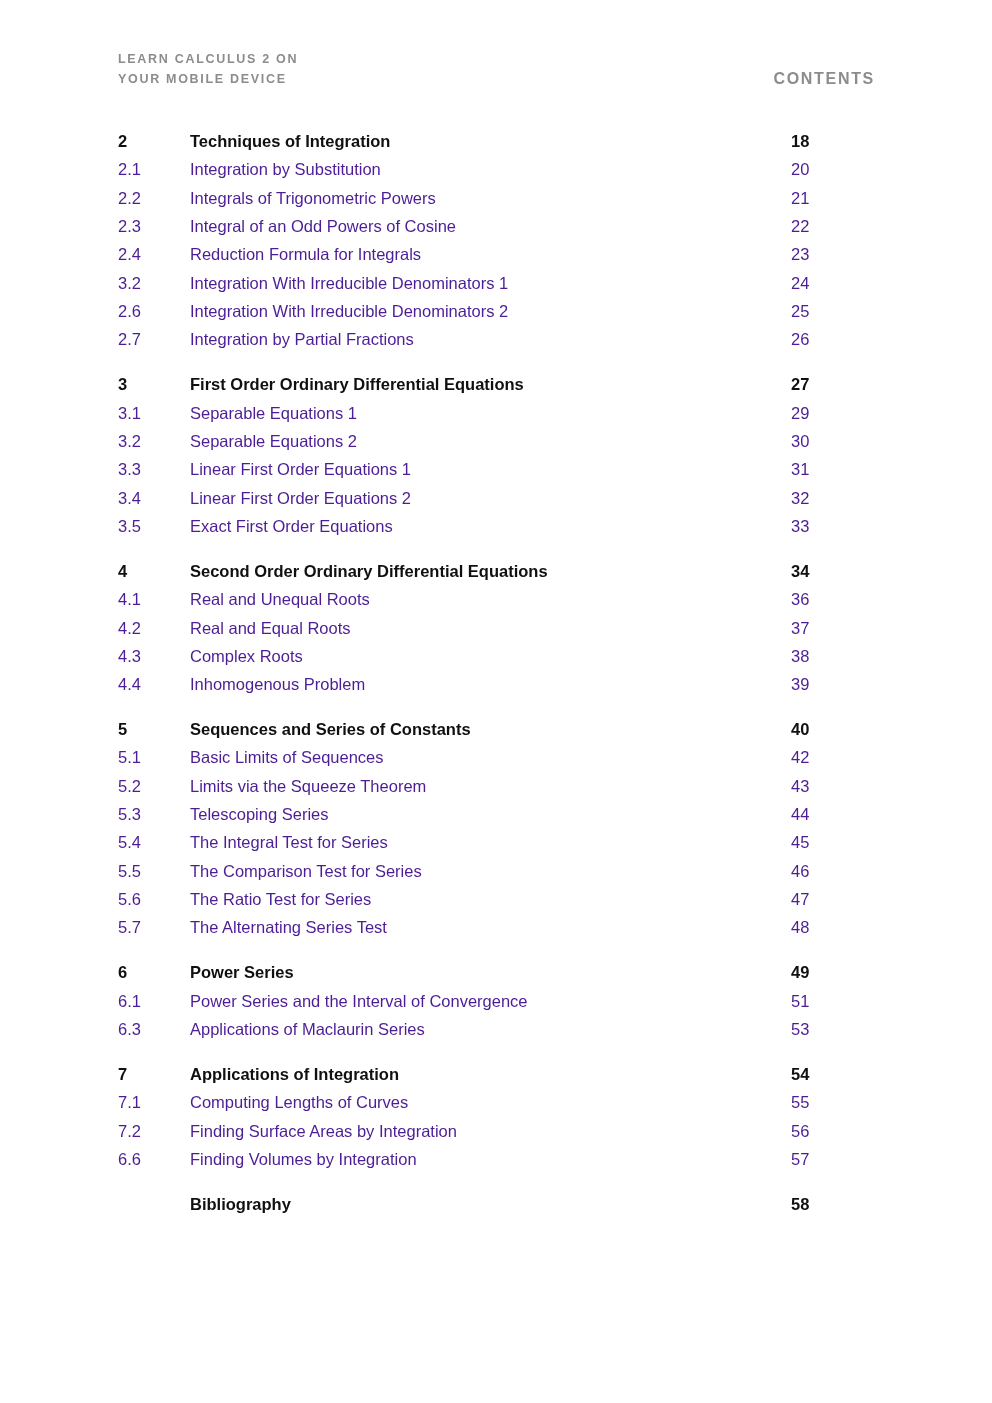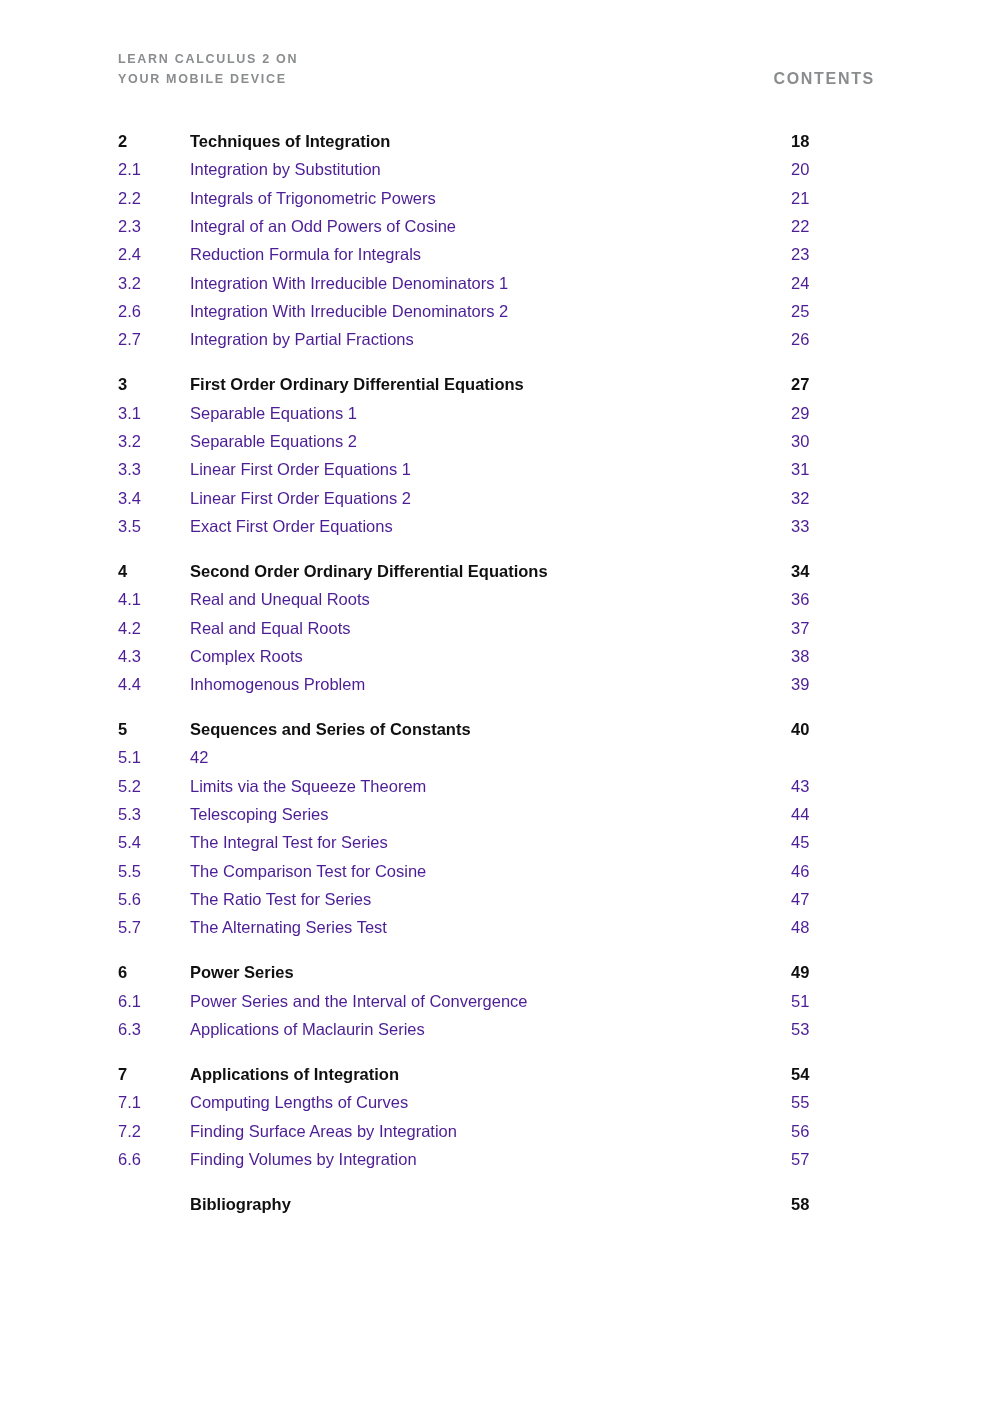--- a/index.html
+++ b/index.html
@@ -218,40 +218,41 @@
         <span class="toc-title">Inhomogenous Problem</span>
         <span class="toc-page">39</span>
       </div>
       <div class="toc-row section-head group-gap">
         <span class="toc-num">5</span>
         <span class="toc-title">Sequences and Series of Constants</span>
         <span class="toc-page">40</span>
       </div>
       <div class="toc-row">
         <span class="toc-num">5.1</span>
+        <span class="toc-title">Basic Limits of Sequences</span>
         <span class="toc-page">42</span>
       </div>
       <div class="toc-row">
         <span class="toc-num">5.2</span>
         <span class="toc-title">Limits via the Squeeze Theorem</span>
         <span class="toc-page">43</span>
       </div>
       <div class="toc-row">
         <span class="toc-num">5.3</span>
         <span class="toc-title">Telescoping Series</span>
         <span class="toc-page">44</span>
       </div>
       <div class="toc-row">
         <span class="toc-num">5.4</span>
         <span class="toc-title">The Integral Test for Series</span>
         <span class="toc-page">45</span>
       </div>
       <div class="toc-row">
         <span class="toc-num">5.5</span>
-        <span class="toc-title">The Comparison Test for Cosine</span>
+        <span class="toc-title">The Comparison Test for Series</span>
         <span class="toc-page">46</span>
       </div>
       <div class="toc-row">
         <span class="toc-num">5.6</span>
         <span class="toc-title">The Ratio Test for Series</span>
         <span class="toc-page">47</span>
       </div>
       <div class="toc-row">
         <span class="toc-num">5.7</span>
         <span class="toc-title">The Alternating Series Test</span>

